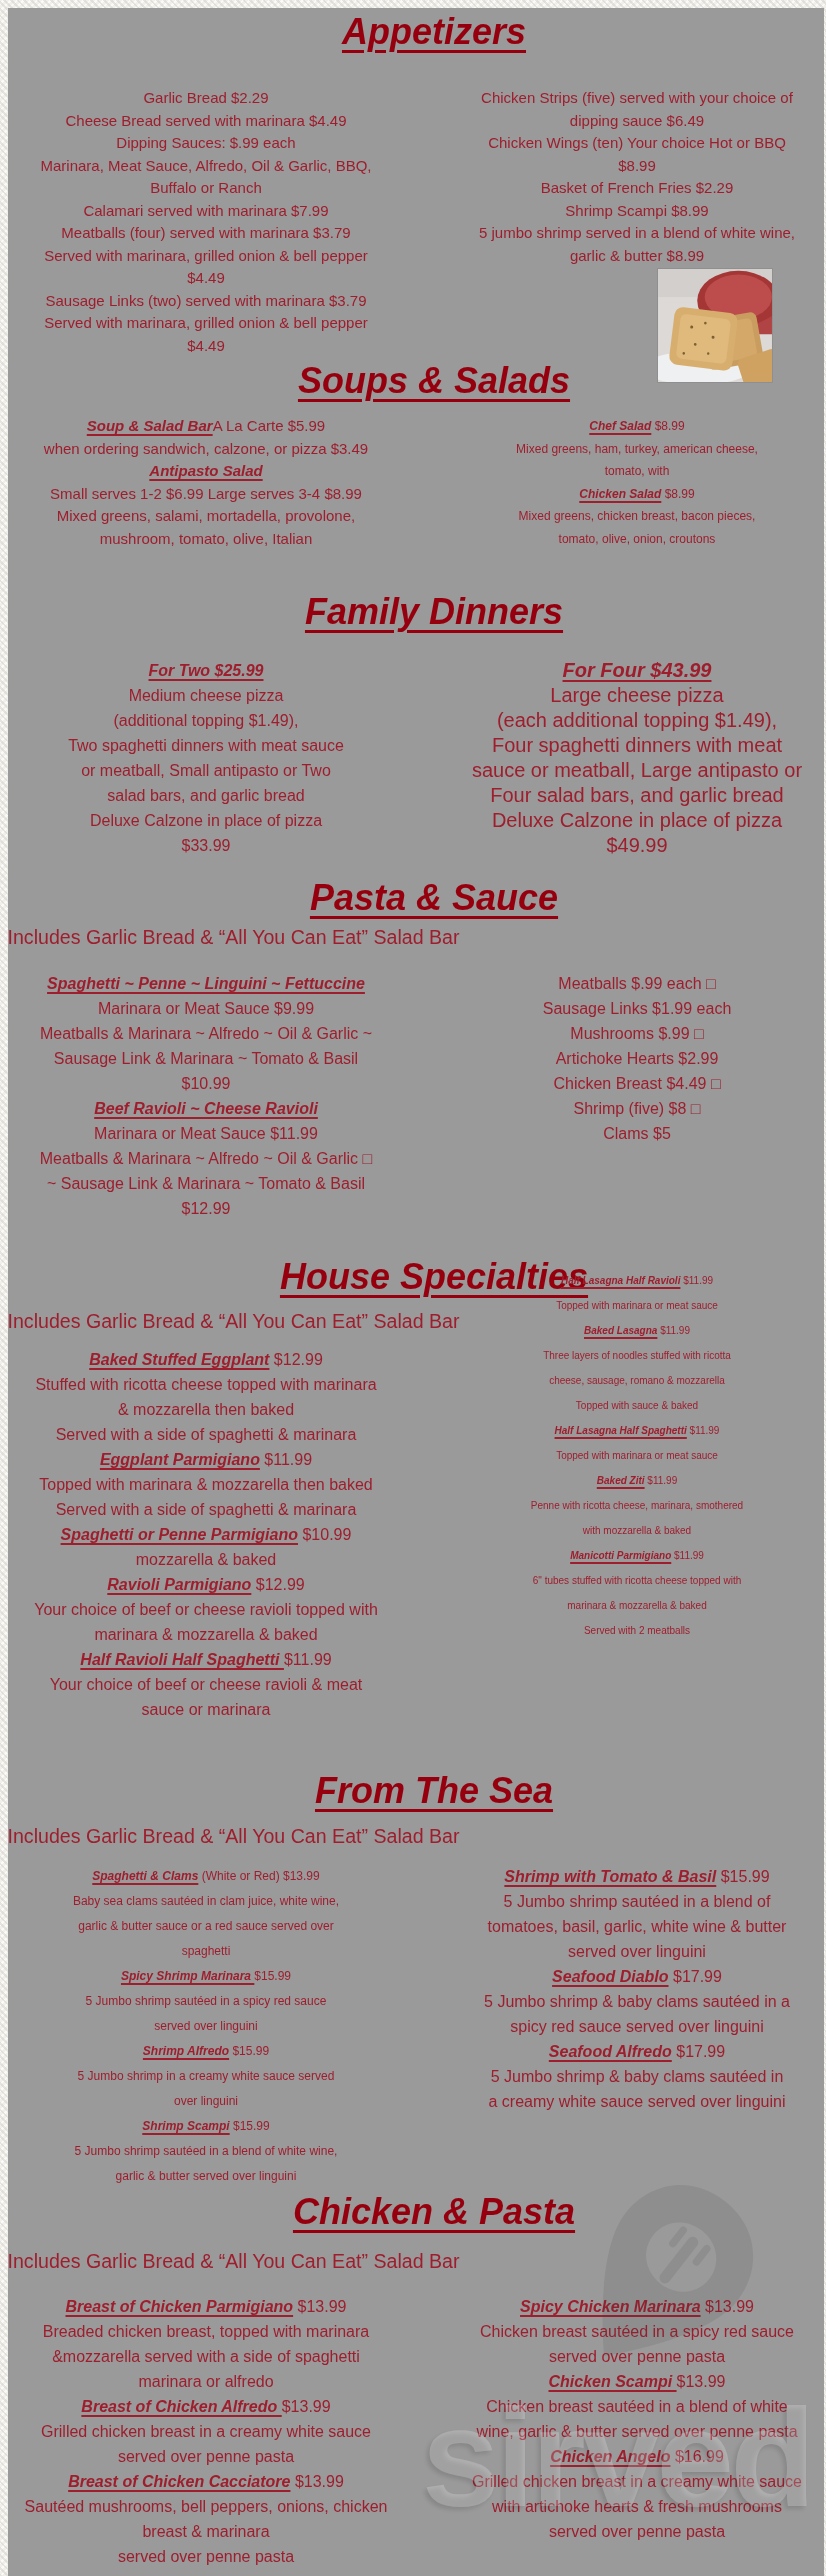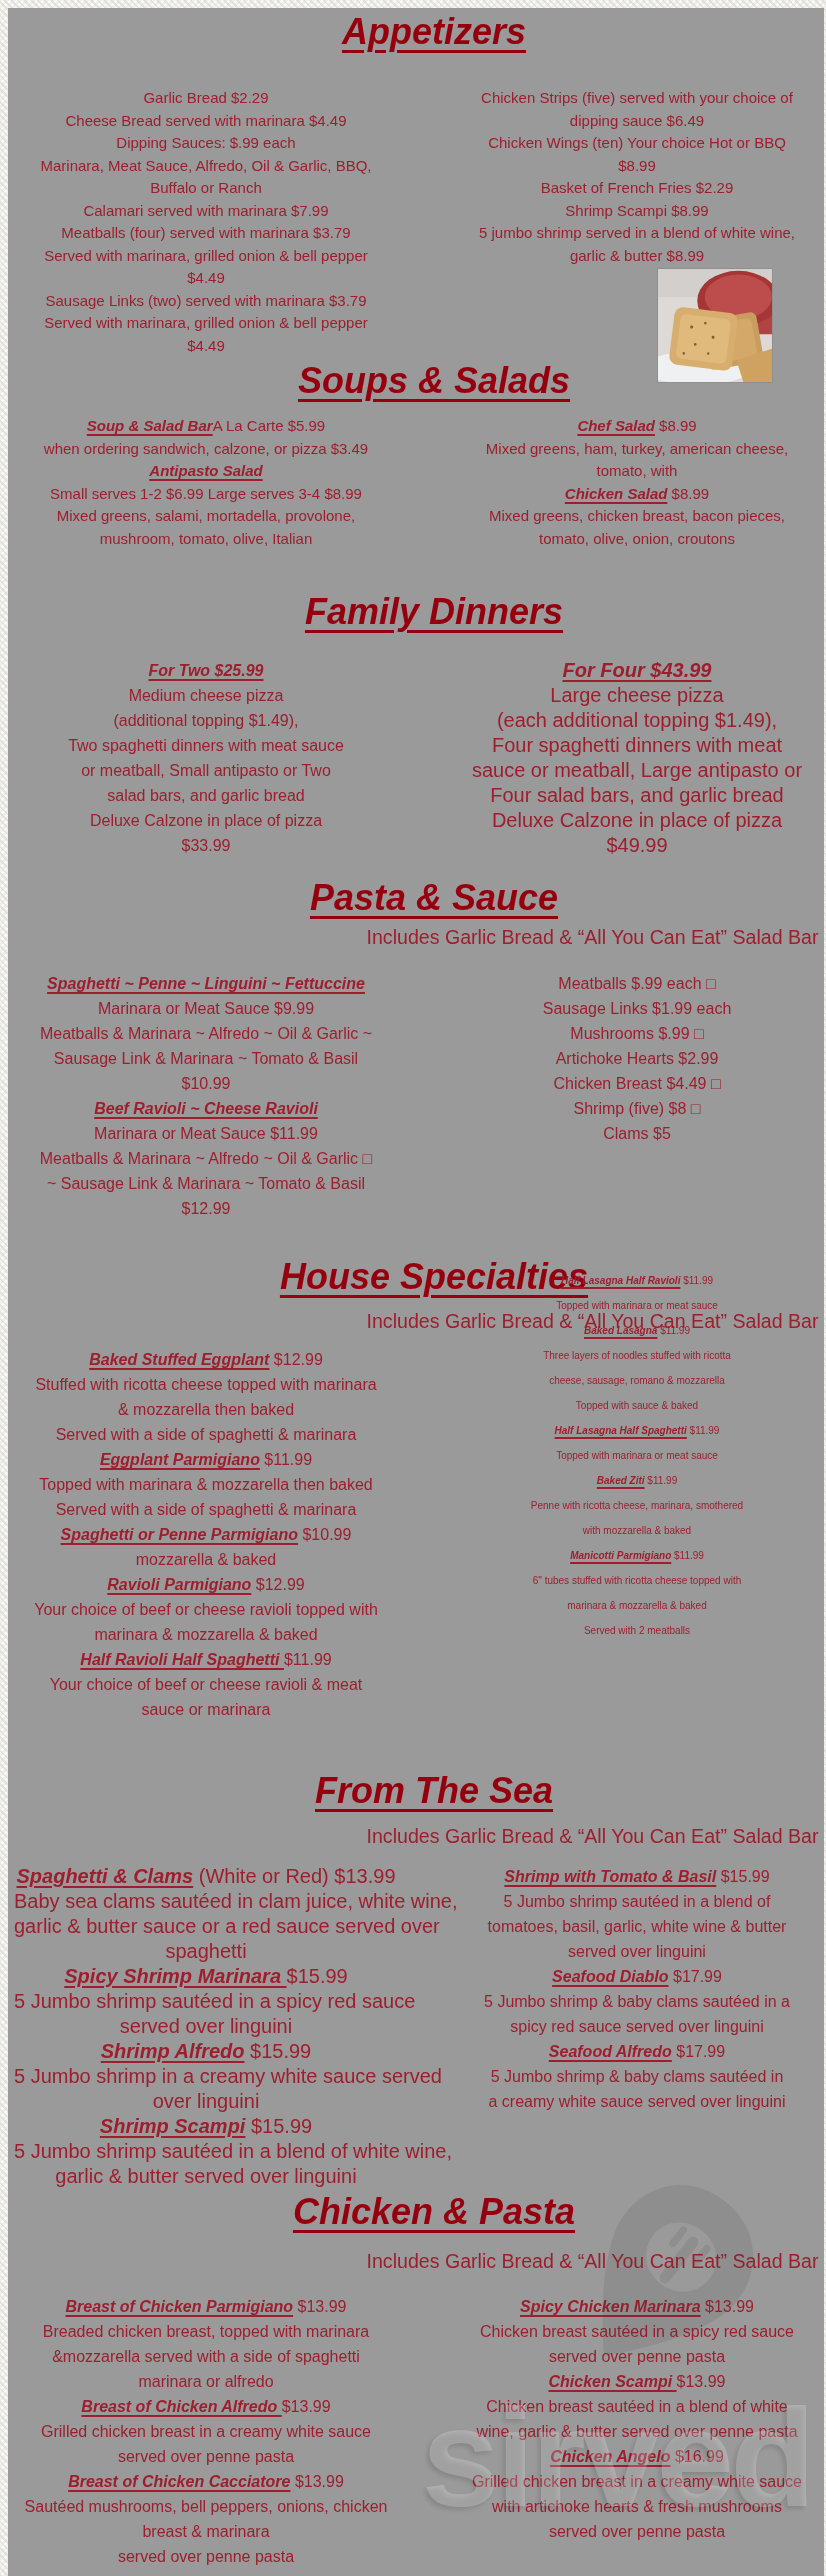--- a/index.html
+++ b/index.html
@@ -25,21 +25,21 @@
     background:var(--panel);
   }
   .menu-section{position:absolute;inset:0;}
   .sec-title{
     position:absolute;left:7.5px;width:811px;text-align:center;
     font-size:36px;line-height:41px;font-weight:bold;font-style:italic;
     color:var(--heading);
     text-decoration:underline;text-decoration-thickness:2.8px;text-underline-offset:5.6px;padding-left:21px;
   }
   .sec-subtitle{
-    position:absolute;left:7.5px;width:811px;text-align:right;
+    position:absolute;left:7.5px;width:811px;text-align:left;
     font-size:19.6px;line-height:24px;color:var(--body);
   }
   .col{
     position:absolute;text-align:center;color:var(--body);
   }
   .col-left{left:14px;width:384px;}
   .col-right{left:457px;width:360px;}
   .line{white-space:nowrap;}
   .seg-n{
     font-weight:bold;font-style:italic;
@@ -97,21 +97,21 @@
       <div class="menu-section">
         <div class="sec-title" style="top: 360px;">Soups &amp; Salads</div>
         <div class="col col-left" style="top: 415px; font-size: 15px; line-height: 22.5px;">
           <div class="line"><span class="seg-n">Soup &amp; Salad Bar</span><span class="seg-p">A La Carte $5.99</span></div>
           <div class="line"><span class="seg-p">when ordering sandwich, calzone, or pizza $3.49</span></div>
           <div class="line"><span class="seg-n">Antipasto Salad </span></div>
           <div class="line"><span class="seg-p">Small serves 1-2 $6.99 Large serves 3-4 $8.99</span></div>
           <div class="line"><span class="seg-p">Mixed greens, salami, mortadella, provolone,</span></div>
           <div class="line"><span class="seg-p">mushroom, tomato, olive, Italian</span></div>
         </div>
-        <div class="col col-right" style="top: 415px; font-size: 15px; line-height: 22.5px;">
+        <div class="col col-right" style="top: 415px; font-size: 12px; line-height: 22.5px;">
           <div class="line"><span class="seg-n">Chef Salad</span><span class="seg-p"> $8.99</span></div>
           <div class="line"><span class="seg-p">Mixed greens, ham, turkey, american cheese,</span></div>
           <div class="line"><span class="seg-p">tomato, with</span></div>
           <div class="line"><span class="seg-n">Chicken Salad</span><span class="seg-p"> $8.99</span></div>
           <div class="line"><span class="seg-p">Mixed greens, chicken breast, bacon pieces,</span></div>
           <div class="line"><span class="seg-p">tomato, olive, onion, croutons</span></div>
         </div>
       </div>
       <div class="menu-section">
         <div class="sec-title" style="top: 591px;">Family Dinners</div>
@@ -195,21 +195,21 @@
           <div class="line"><span class="seg-p">with mozzarella &amp; baked</span></div>
           <div class="line"><span class="seg-n">Manicotti Parmigiano</span><span class="seg-p"> $11.99</span></div>
           <div class="line"><span class="seg-p">6" tubes stuffed with ricotta cheese topped with</span></div>
           <div class="line"><span class="seg-p">marinara &amp; mozzarella &amp; baked</span></div>
           <div class="line"><span class="seg-p">Served with 2 meatballs</span></div>
         </div>
       </div>
       <div class="menu-section">
         <div class="sec-title" style="top: 1770px;">From The Sea</div>
         <div class="sec-subtitle" style="top: 1824px;">Includes Garlic Bread &amp; “All You Can Eat” Salad Bar</div>
-        <div class="col col-left" style="top: 1864px; font-size: 20px; line-height: 25px;">
+        <div class="col col-left" style="top: 1864px; font-size: 12px; line-height: 25px;">
           <div class="line"><span class="seg-n">Spaghetti &amp; Clams</span><span class="seg-p"> (White or Red) $13.99</span></div>
           <div class="line"><span class="seg-p">Baby sea clams sautéed in clam juice, white wine,</span></div>
           <div class="line"><span class="seg-p">garlic &amp; butter sauce or a red sauce served over</span></div>
           <div class="line"><span class="seg-p">spaghetti</span></div>
           <div class="line"><span class="seg-n">Spicy Shrimp Marinara </span><span class="seg-p">$15.99</span></div>
           <div class="line"><span class="seg-p">5 Jumbo shrimp sautéed in a spicy red sauce</span></div>
           <div class="line"><span class="seg-p">served over linguini</span></div>
           <div class="line"><span class="seg-n">Shrimp Alfredo</span><span class="seg-p"> $15.99</span></div>
           <div class="line"><span class="seg-p">5 Jumbo shrimp in a creamy white sauce served</span></div>
           <div class="line"><span class="seg-p">over linguini</span></div>

